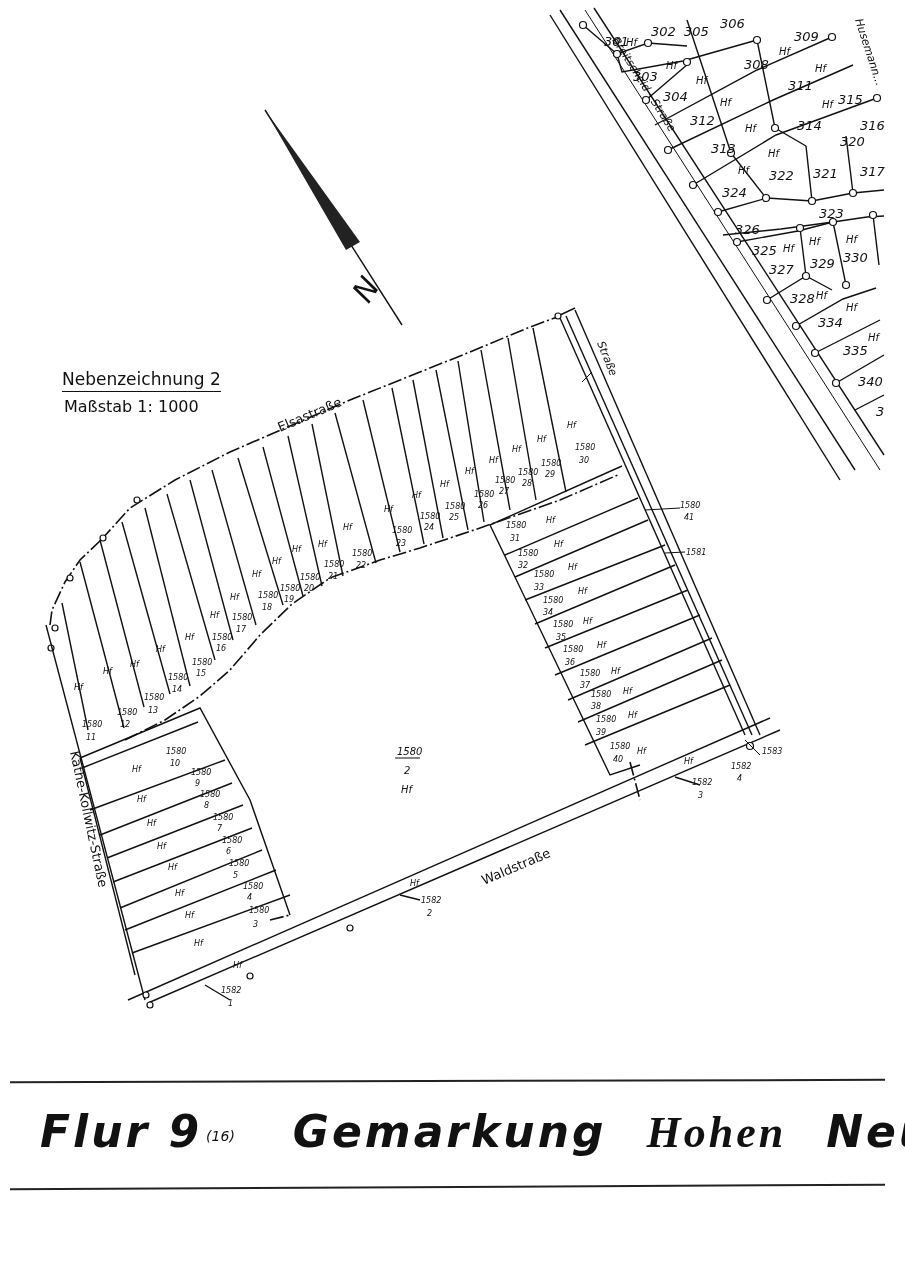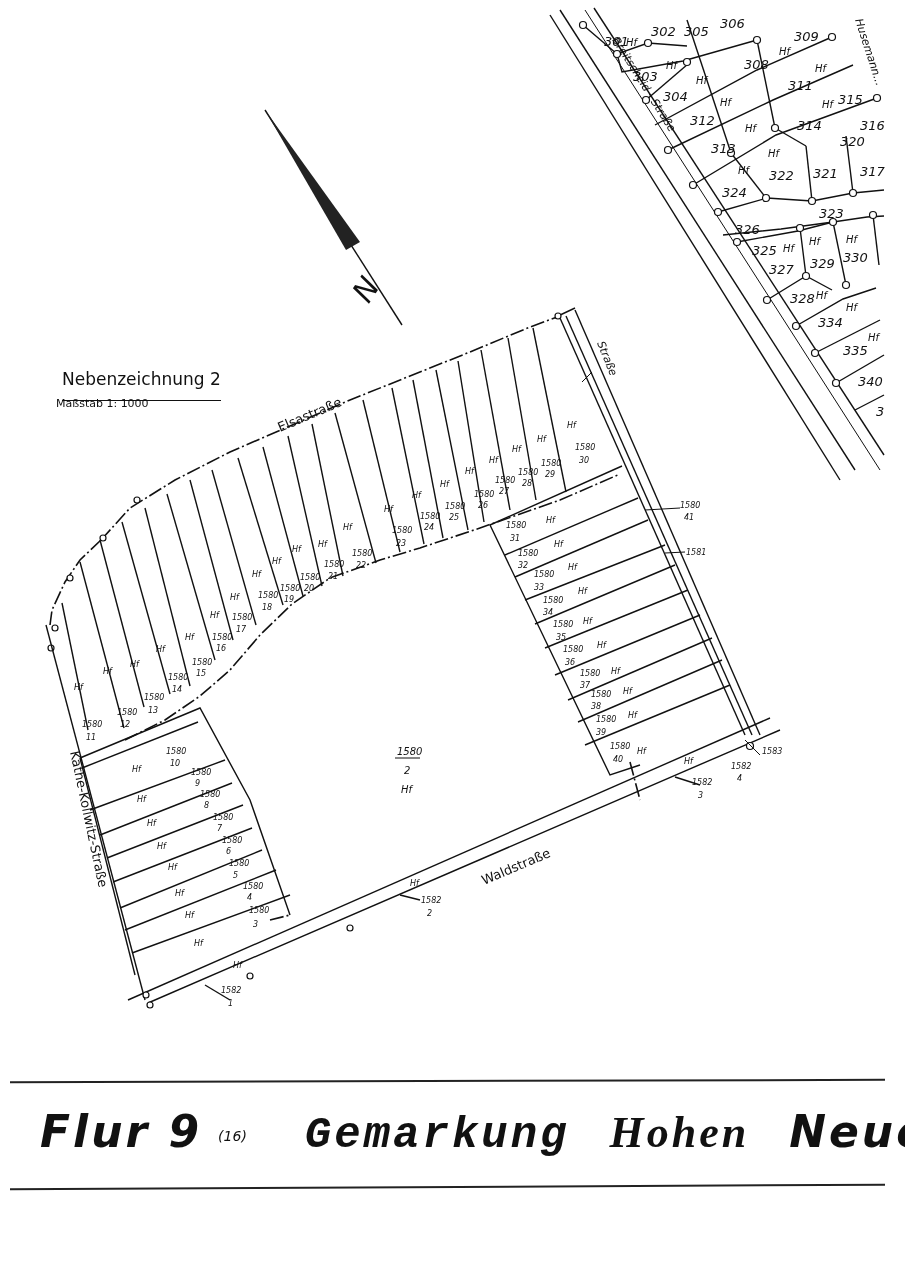--- a/index.html
+++ b/index.html
@@ -13,26 +13,26 @@
   .ln { stroke: #111; stroke-width: 1.4; fill: none; }
   .ln-thin { stroke: #111; stroke-width: 1; fill: none; }
   .dash { stroke: #111; stroke-width: 1.6; fill: none; stroke-dasharray: 14 3 2 3; }
   .pt { fill: #fff; stroke: #111; stroke-width: 1.2; }
   .title-block { position: absolute; left: 0; top: 1076px; width: 905px; height: 120px; }
   .rule { position: absolute; left: 10px; right: 20px; height: 2px; background: #222; }
   .rule.top { top: 4px; transform: rotate(-0.15deg); }
   .rule.bottom { top: 110px; transform: rotate(-0.3deg); }
   .title-row { position: absolute; top: 30px; left: 40px; right: 0; white-space: nowrap; font-family: "DejaVu Sans", sans-serif; font-weight: bold; font-style: italic; font-size: 44px; letter-spacing: 3px; color: #111; }
   .title-row span { display: inline-block; }
-  .flur-sub { font-size: 14px; font-weight: normal; letter-spacing: 0; vertical-align: 6px; margin-left: 16px; margin-right: 58px; font-style: italic; }
-  .gemarkung { margin-right: 40px; font-family: Liberation Mono, monospace; }
+  .flur-sub { font-size: 14px; font-weight: normal; letter-spacing: 0; vertical-align: 6px; margin-left: 4px; margin-right: 58px; font-style: italic; }
+  .gemarkung { margin-right: 40px; }
   .hohen { margin-right: 40px; font-family: Liberation Serif, serif; }
   .neben { position: absolute; left: 62px; top: 369px; font-size: 17px; font-family: "DejaVu Sans", sans-serif; }
-  .neben-title { border-bottom: 1.5px solid #111; padding-bottom: 11px; display: inline-block; }
-  .scale { position: absolute; left: 56px; top: 397px; font-size: 11px; font-family: "DejaVu Sans", sans-serif; }
+  .neben-title { border-bottom: 1.5px solid #111; padding-bottom: 2px; display: inline-block; }
+  .scale { position: absolute; left: 64px; top: 397px; font-size: 16px; font-family: "DejaVu Sans", sans-serif; }
 </style>
 </head>
 <body>
 
 <svg class="map" viewBox="0 0 905 1280" xmlns="http://www.w3.org/2000/svg">
 
   <g>
     <line class="ln" x1="265" y1="110" x2="402" y2="325"></line>
     <polygon points="265,110 360,242 346,250" fill="#222"></polygon>
     <text class="lbl" x="352" y="296" font-size="30" font-style="normal" transform="rotate(-57 368 285)">N</text>

